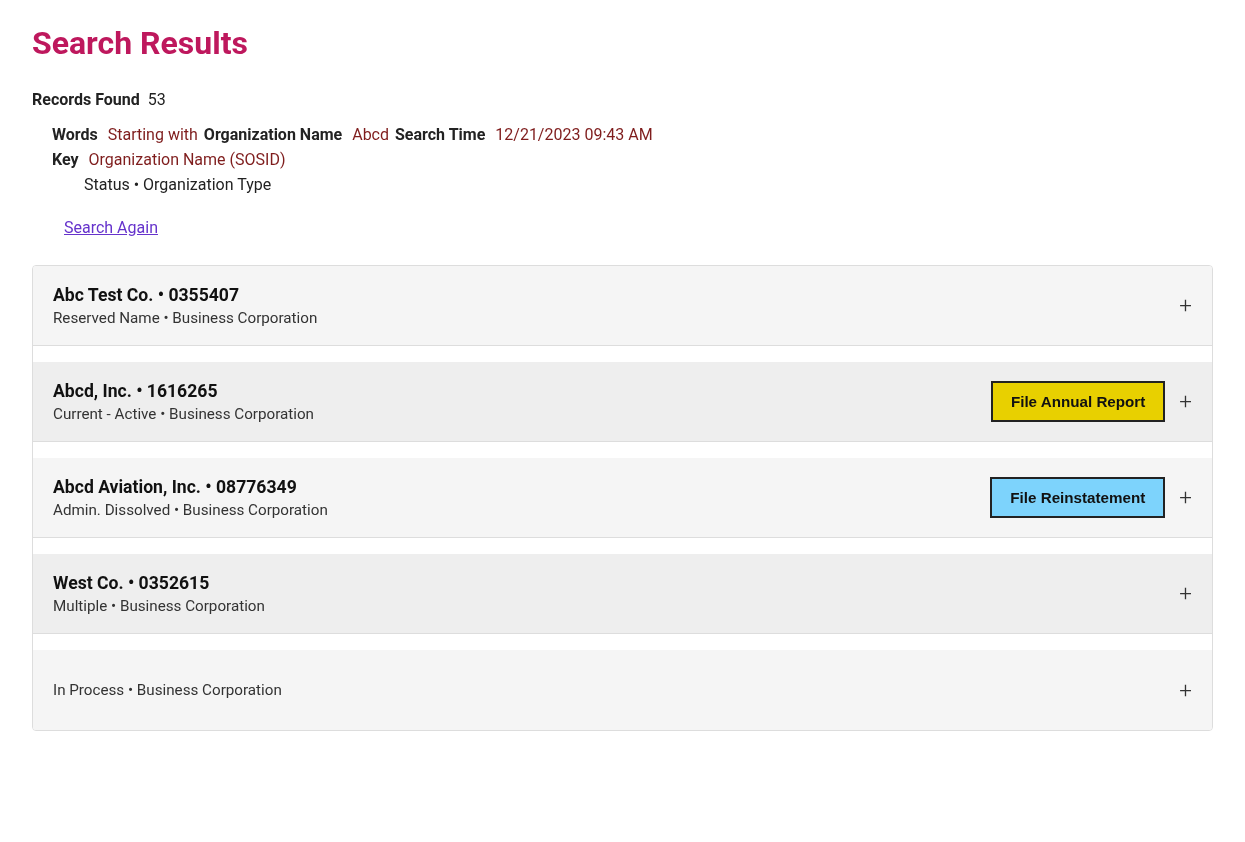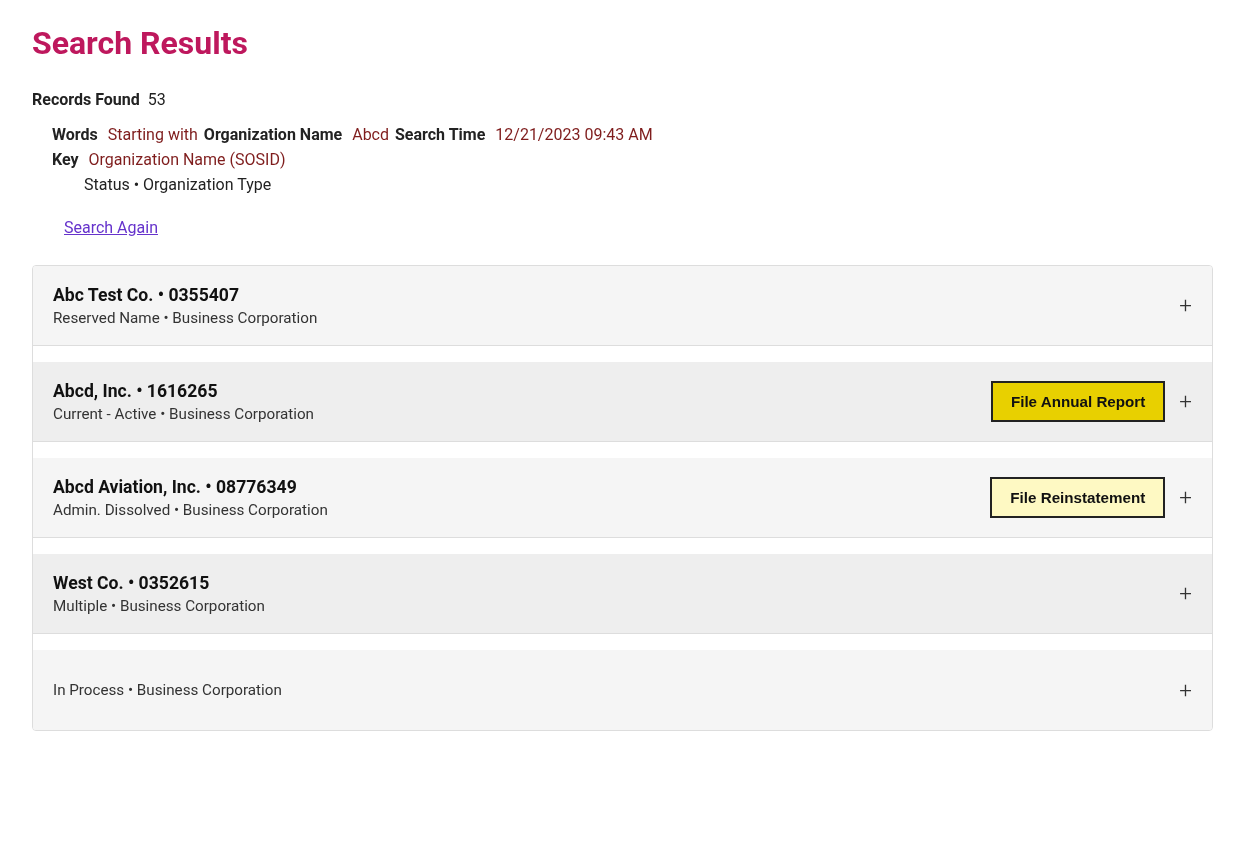--- a/index.html
+++ b/index.html
@@ -114,21 +114,21 @@
       font-weight: 700;
       border: 2px solid #222;
       cursor: pointer;
       border-radius: 0;
     }
     .btn-annual {
       background: #e8d000;
       color: #111;
     }
     .btn-reinstatement {
-      background: #fef9c3;
+      background: #7dd3fc;
       color: #111;
     }
     .expand-icon {
       font-size: 1.4rem;
       font-weight: 300;
       color: #333;
       cursor: pointer;
       user-select: none;
       line-height: 1;
     }

